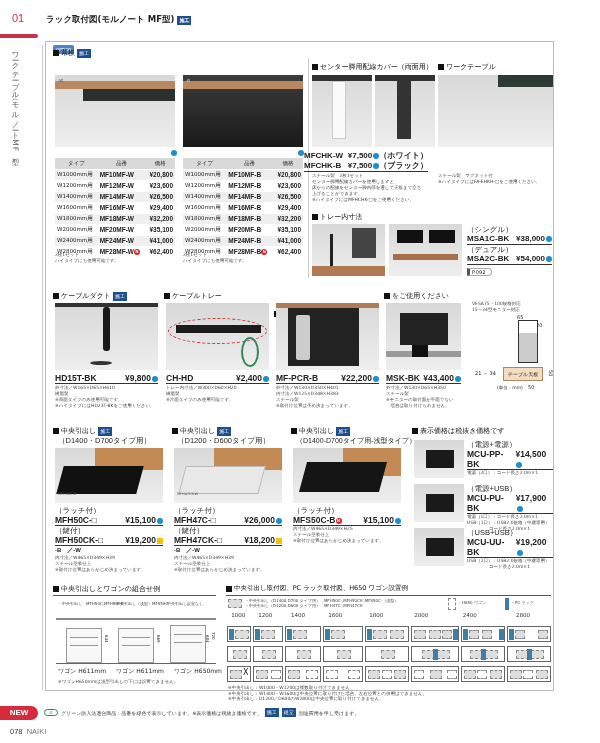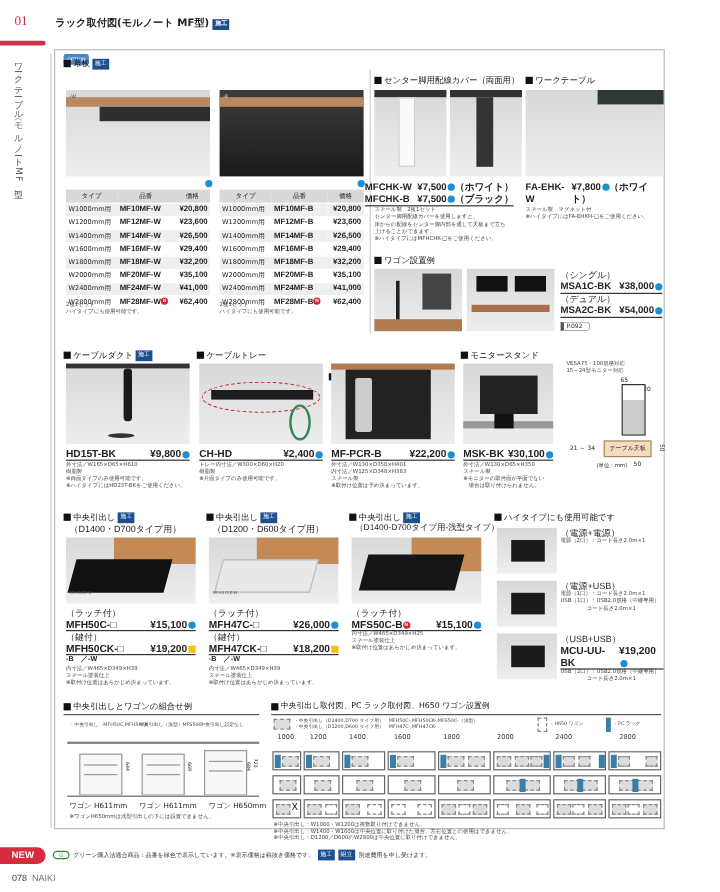--- a/index.html
+++ b/index.html
@@ -1,18 +1,18 @@
 <!DOCTYPE html>
 <html><head>
 <meta charset="utf-8">
 <style>
 *{box-sizing:border-box;margin:0;padding:0}
 body{width:600px;height:743px;background:#fff;font-family:"DejaVu Sans",sans-serif;color:#222;position:relative;overflow:hidden;font-size:6px}
 .abs{position:absolute}
-.chapnum{left:12px;top:12px;color:#c8334a;font-size:11px;font-family:Liberation Serif, serif}
+.chapnum{left:12px;top:12px;color:#c8334a;font-size:11px;font-family:Liberation Sans, sans-serif}
 .chapbar{left:0;top:34px;width:38px;height:4px;background:#c8334a;border-radius:0 3px 3px 0}
 .vtitle{left:10px;top:46px;writing-mode:vertical-rl;font-size:7.5px;color:#555;letter-spacing:1px}
 .sidebar-line{left:42px;top:45px;width:1px;height:645px;background:#ccc}
 .pagetitle{left:46px;top:14px;font-size:8.5px;font-weight:bold;color:#222;display:flex;align-items:center;gap:3px}
 .badge{display:inline-block;background:#1d4f8f;color:#fff;font-size:5px;padding:1px 2px;line-height:7px}
 .frame{left:45px;top:41px;width:509px;height:650px;border:1px solid #bbb}
 .option{left:53px;top:45px;background:#4a86c5;color:#fff;font-size:4px;padding:2px 3px;border-radius:2px}
 .sec-title{font-size:7px;font-weight:normal;color:#111;display:flex;align-items:center;gap:2px}
 .sec-title .sq{display:inline-block;width:6px;height:6px;background:#111}
 .photo{background:linear-gradient(#d8d8d8,#eeeeee);border:0 solid #ccc;position:absolute}
@@ -214,33 +214,29 @@
 </div>
 
 <div class="abs sec-title" style="left:438px;top:62px">
   <span class="sq"></span>
     <span>ワークテーブル</span>
 </div>
 <div class="photo" style="left:438px;top:75px;width:115px;height:72px">
   <div style="position:absolute;left:60px;right:0;top:0;height:12px;background:#2d3a33"></div>
 </div>
 <div class="abs" style="left:438px;top:151px;width:115px">
-  <div class="prodline" style="font-size:8px;border:none">
-      <span>FA-EHK-W</span>
-      <span><span>¥7,800</span><span class="dot"></span><span>（ホワイト）</span></span>
-    </div>
 </div>
 <div class="abs note" style="left:438px;top:173px">
   <div>スチール製　マグネット付</div>
     <div>※ハイタイプにはFA-EHKH-□をご使用ください。</div>
 </div>
 
 <div class="abs sec-title" style="left:312px;top:212px">
   <span class="sq"></span>
-    <span>ワゴン設置例</span>
+    <span>トレー内寸法</span>
 </div>
 <div class="photo" style="left:312px;top:224px;width:73px;height:52px">
   <div style="position:absolute;left:40px;top:4px;width:24px;height:30px;background:#444"></div>
   <div style="position:absolute;left:18px;top:10px;width:3px;height:38px;background:#222"></div>
   <div style="position:absolute;left:0;right:0;bottom:0;height:10px;background:#b07b52"></div>
 </div>
 <div class="photo" style="left:389px;top:224px;width:73px;height:52px">
   <div style="position:absolute;left:8px;top:6px;width:26px;height:13px;background:#111"></div>
   <div style="position:absolute;left:40px;top:6px;width:26px;height:13px;background:#111"></div>
   <div style="position:absolute;left:4px;right:4px;top:30px;height:6px;background:#a87048"></div>
@@ -321,31 +317,31 @@
 </div>
 <div class="abs note" style="left:276px;top:385px">
   <div>外寸法／W130×D350×H401</div>
     <div>内寸法／W125×D348×H383</div>
     <div>スチール製</div>
     <div>※取付け位置は予め決まっています。</div>
 </div>
 
 <div class="abs sec-title" style="left:384px;top:291px">
   <span class="sq"></span>
-    <span>モニタースタンド</span>
+    <span>をご使用ください</span>
 </div>
 <div class="photo" style="left:386px;top:303px;width:75px;height:67px">
   <div style="position:absolute;left:14px;width:48px;top:10px;height:32px;background:#222"></div>
   <div style="position:absolute;left:0;right:0;top:48px;height:6px;background:#999"></div>
   <div style="position:absolute;left:26px;width:16px;top:42px;height:12px;background:#111"></div>
 </div>
 <div class="abs" style="left:386px;top:373px;width:75px">
   <div class="prodline">
       <span>MSK-BK</span>
-      <span><span>¥30,100</span><span class="dot"></span></span>
+      <span><span>¥43,400</span><span class="dot"></span></span>
     </div>
 </div>
 <div class="abs note" style="left:386px;top:385px">
   <div>外寸法／W130×D65×H350</div>
     <div>スチール製</div>
     <div>※モニターの取付面が平面でない</div>
     <div>　場合は取り付けられません。</div>
 </div>
 
 <div class="abs note" style="left:472px;top:301px">
@@ -439,39 +435,47 @@
     </div>
   <div class="note">
       <div>内寸法／W465×D349×H25</div>
       <div>スチール塗装仕上</div>
       <div>※取付け位置はあらかじめ決まっています。</div>
     </div>
 </div>
 
 <div class="abs sec-title" style="left:412px;top:426px">
   <span class="sq"></span>
-    <span>ハイタイプにも使用可能です</span>
+    <span>表示価格は税抜き価格です</span>
 </div>
 <div class="photo" style="left:414px;top:440px;width:50px;height:38px">
     <div style="position:absolute;left:12px;top:10px;width:28px;height:18px;background:#1a1a1a"></div>
   </div>
 <div class="photo" style="left:414px;top:484px;width:50px;height:38px">
     <div style="position:absolute;left:12px;top:10px;width:28px;height:18px;background:#1a1a1a"></div>
   </div>
 <div class="photo" style="left:414px;top:528px;width:50px;height:38px">
     <div style="position:absolute;left:12px;top:10px;width:28px;height:18px;background:#1a1a1a"></div>
   </div>
 <div class="abs" style="left:467px;top:440px;width:86px">
   <div class="sub">（電源+電源）</div>
+  <div class="prodline">
+      <span>MCU-PP-BK</span>
+      <span><span>¥14,500</span><span class="dot"></span></span>
+    </div>
   <div class="note">
       <div>電源（2口）：コード長さ2.0m×1</div>
     </div>
 </div>
 <div class="abs" style="left:467px;top:484px;width:86px">
   <div class="sub">（電源+USB）</div>
+  <div class="prodline">
+      <span>MCU-PU-BK</span>
+      <span><span>¥17,900</span><span class="dot"></span></span>
+    </div>
   <div class="note">
       <div>電源（1口）：コード長さ2.0m×1</div>
       <div>USB（1口）：USB2.0規格（中継専用）</div>
       <div style="padding-left:22px">コード長さ2.0m×1</div>
     </div>
 </div>
 <div class="abs" style="left:467px;top:528px;width:86px">
   <div class="sub">（USB+USB）</div>
   <div class="prodline">
       <span>MCU-UU-BK</span>

